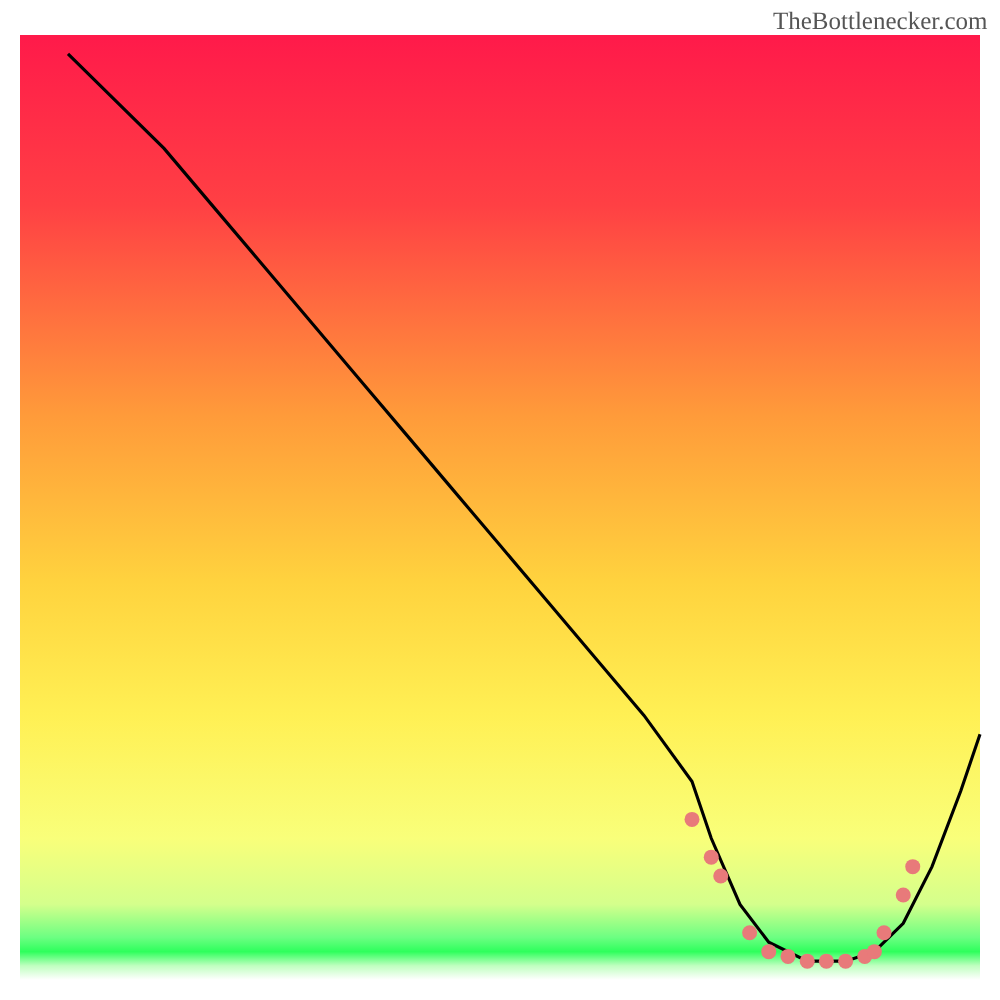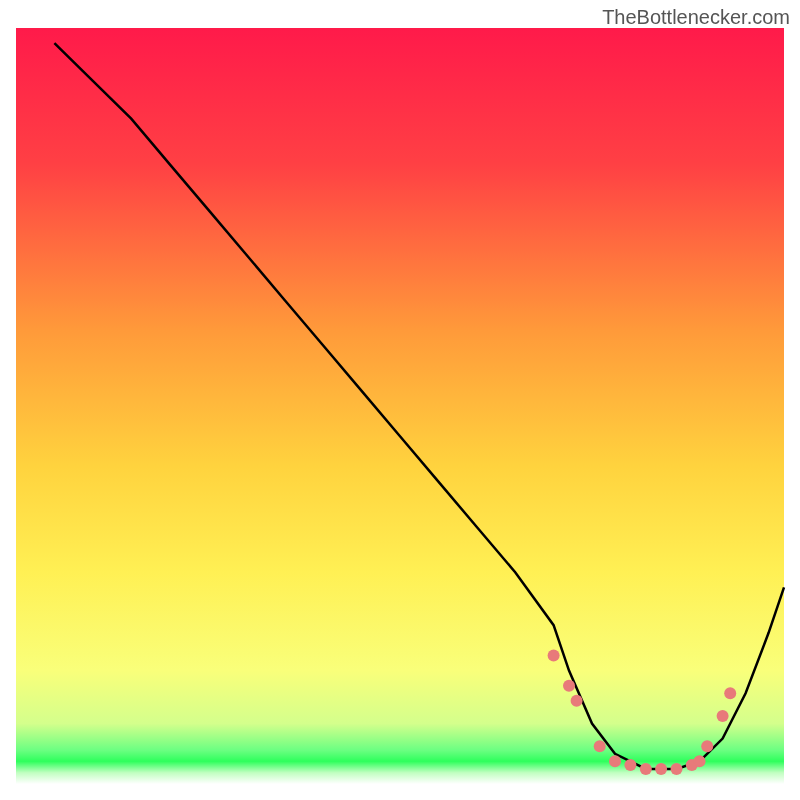--- a/index.html
+++ b/index.html
@@ -7,20 +7,21 @@
     padding: 0;
     width: 800px;
     height: 800px;
     position: relative;
     font-family: Arial, sans-serif;
   }
   .chart-container {
     width: 800px;
     height: 736px;
     position: relative;
+    font-family: Liberation Serif, serif;
   }
   .watermark {
     position: absolute;
     top: 6px;
     right: 10px;
     color: #555;
     font-size: 20px;
     font-weight: 500;
     z-index: 10;
   }

